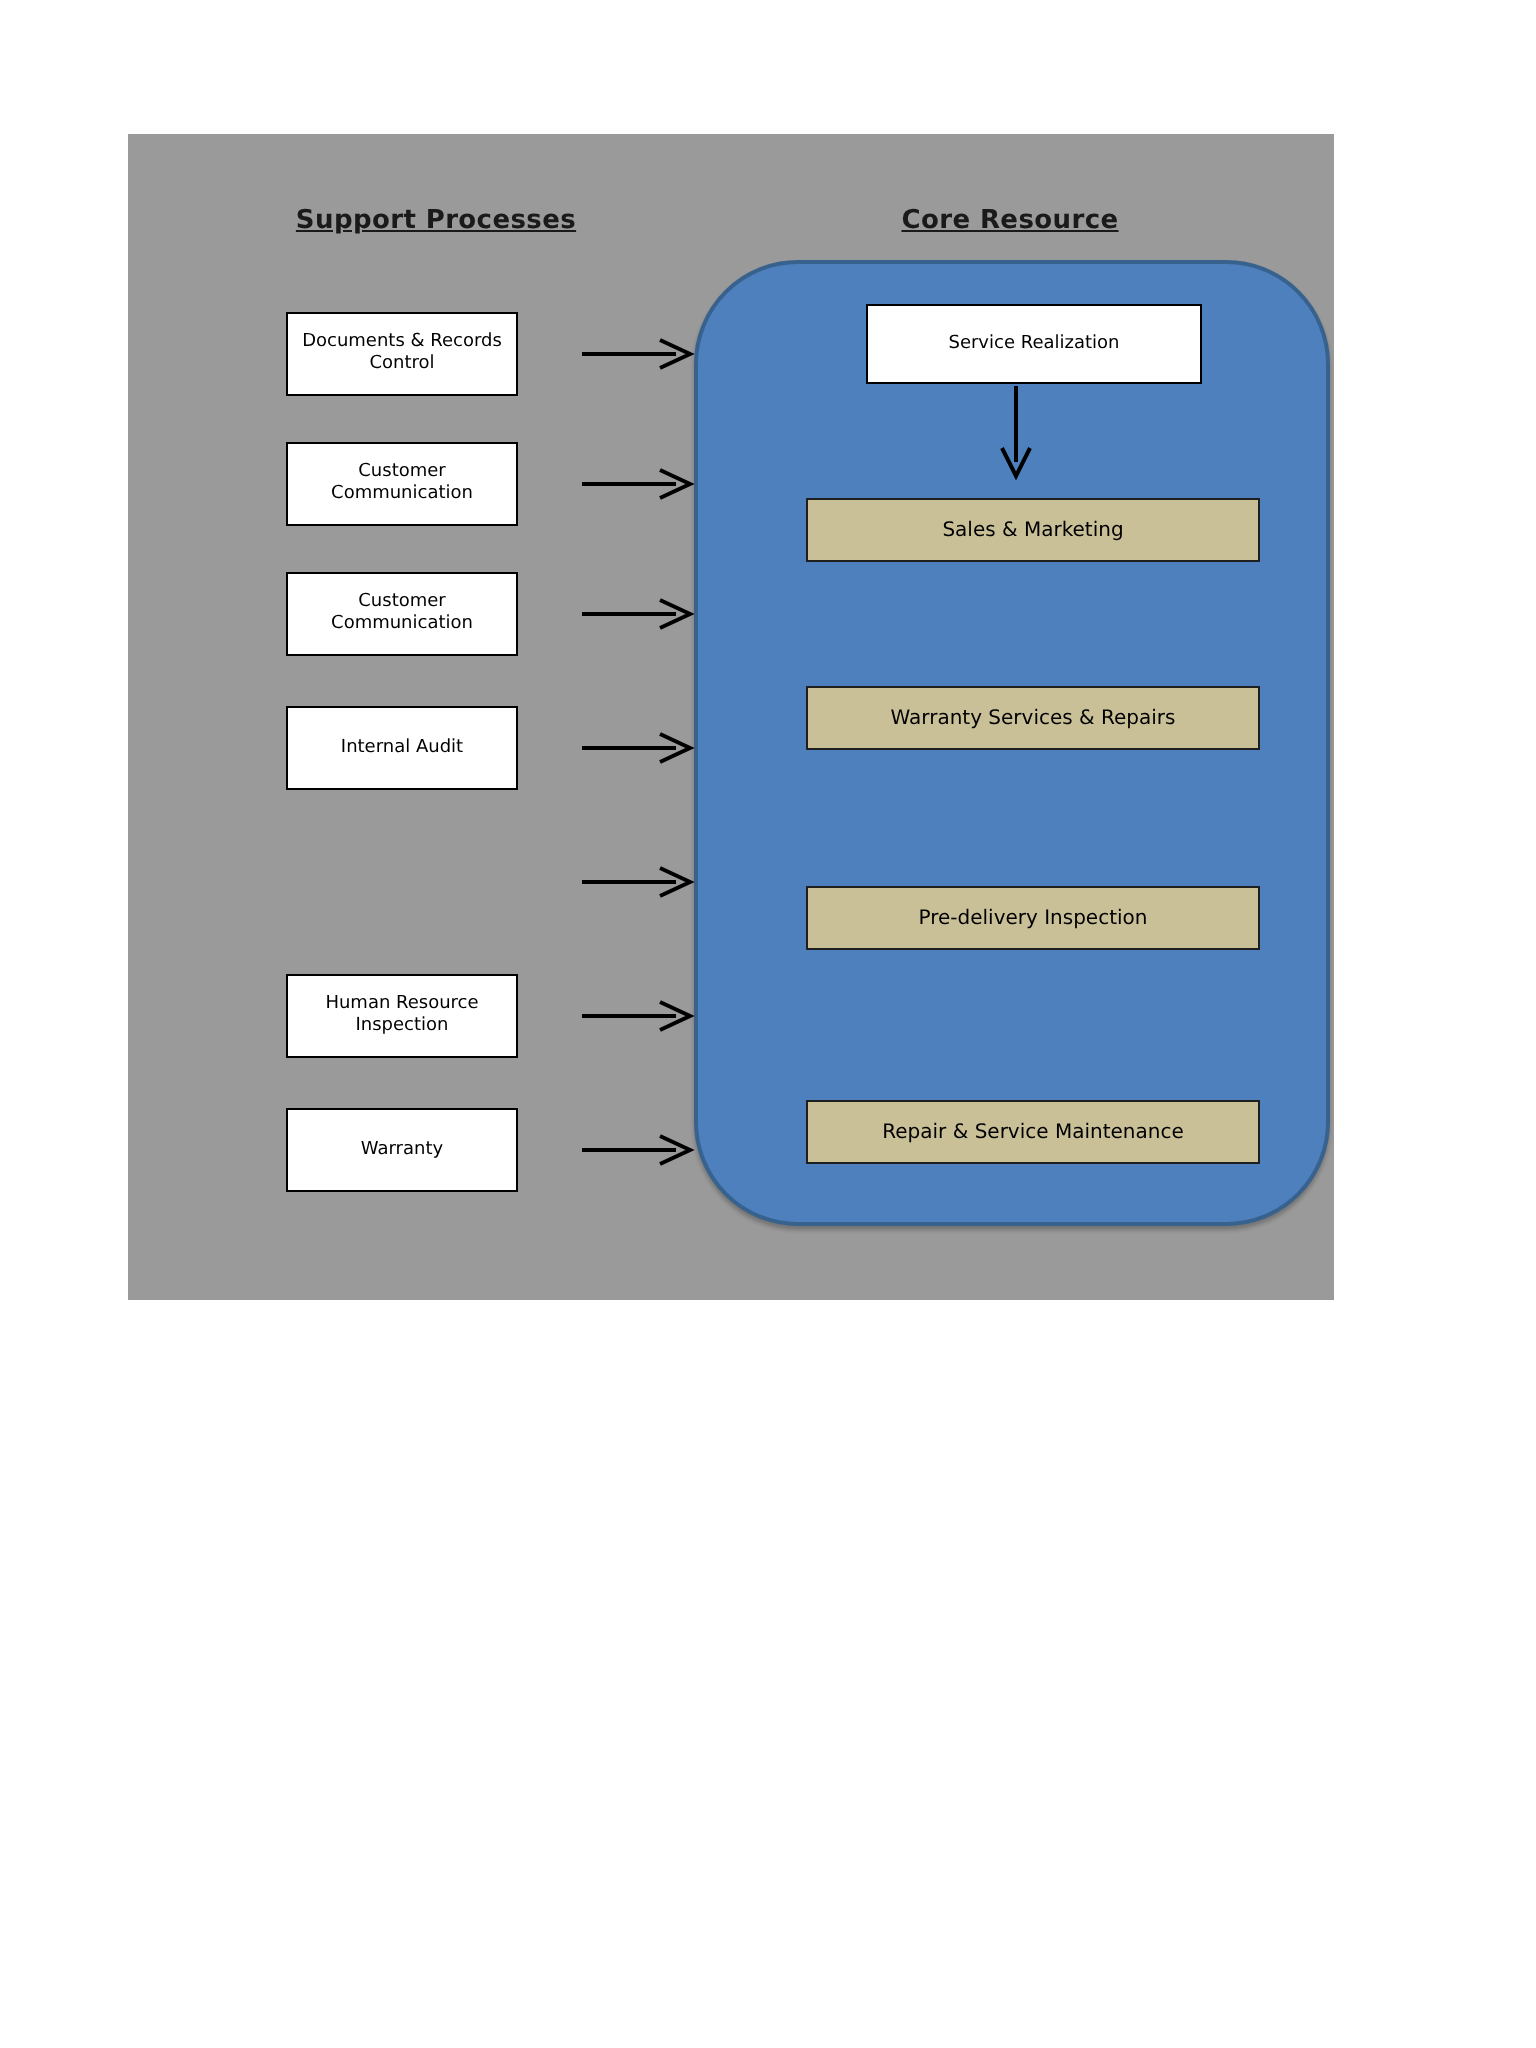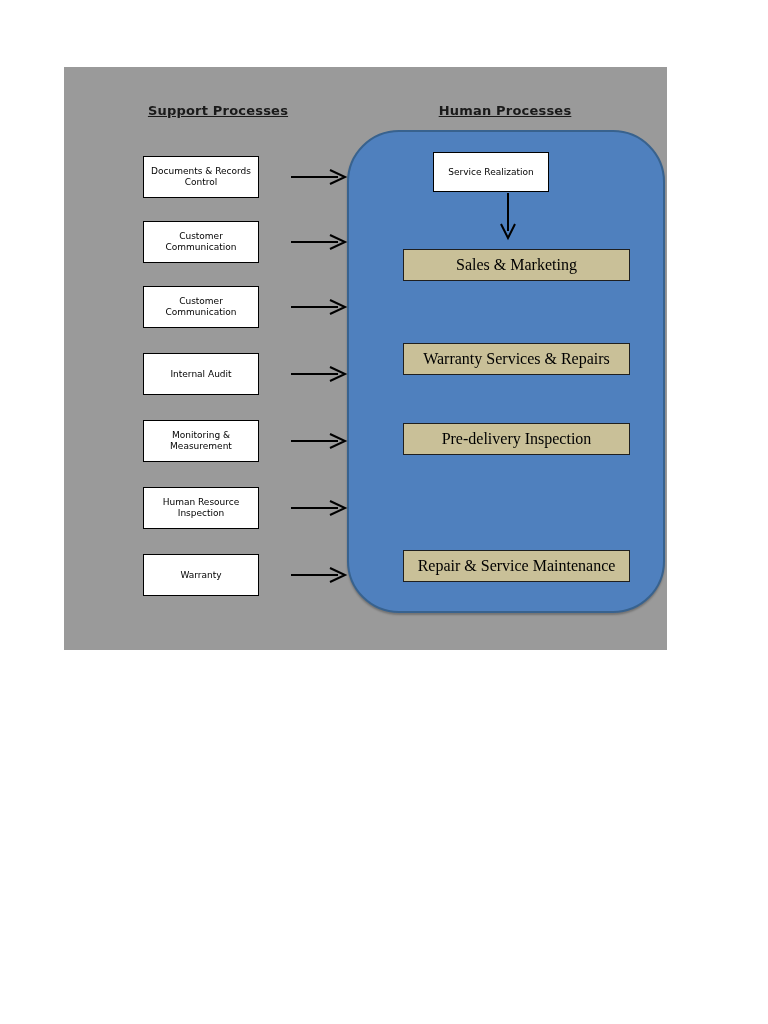--- a/index.html
+++ b/index.html
@@ -54,90 +54,87 @@
     border:1.5px solid var(--box-border);
     display:flex;align-items:center;justify-content:center;
     text-align:center;
   }
   .sbox .lbl{
     font-size:9px;line-height:11px;color:#000;
     white-space:pre-line;
   }
   .entry-box{
     position:absolute;
-    left:369px;top:85px;width:116px;height:40px;
+    left:369px;top:85px;width:168px;height:40px;
     background:var(--support-box-fill);
     border:1.5px solid var(--box-border);
     display:flex;align-items:center;justify-content:center;
     text-align:center;
   }
   .entry-box .lbl{font-size:9px;color:#000;}
   .cbox{
     position:absolute;
     left:339px;width:227px;height:32px;
     background:var(--core-box-fill);
     border:1.5px solid #1f1f1f;
     display:flex;align-items:center;justify-content:center;
     text-align:center;
   }
-  .cbox .lbl{font-size:16px;color:#000;white-space:nowrap;font-family:Liberation Serif, serif;}
+  .cbox .lbl{font-size:10px;color:#000;white-space:nowrap;}
   .arrows{
     position:absolute;inset:0;width:603px;height:583px;
     pointer-events:none;
   }
   .arrows line,.arrows path{
     stroke:var(--arrow);stroke-width:2;fill:none;
     stroke-linecap:butt;stroke-linejoin:miter;
   }
 </style>
 </head>
 <body>
 
 <div class="diagram">
 
   <div class="hdr hdr-support">Support Processes</div>
-  <div class="hdr hdr-core">Human Processes</div>
+  <div class="hdr hdr-core">Core Resource</div>
 
   <div class="core-panel"></div>
 
   <div class="sbox" style="top:89px">
     <span class="lbl">Documents &amp; Records
 Control</span>
   </div>
   <div class="sbox" style="top:154px">
     <span class="lbl">Customer Communication</span>
   </div>
   <div class="sbox" style="top:286px">
     <span class="lbl">Internal Audit</span>
   </div>
   <div class="sbox" style="top:219px">
     <span class="lbl">Customer Communication</span>
-  </div>
-  <div class="sbox" style="top:353px">
-    <span class="lbl">Monitoring &amp; Measurement</span>
   </div>
   <div class="sbox" style="top:420px">
     <span class="lbl">Human Resource
 Inspection</span>
   </div>
   <div class="sbox" style="top:487px">
     <span class="lbl">Warranty</span>
   </div>
 
   <div class="entry-box">
     <span class="lbl">Service Realization</span>
   </div>
 
   <div class="cbox" style="top:182px">
     <span class="lbl">Sales &amp; Marketing</span>
   </div>
   <div class="cbox" style="top:276px">
     <span class="lbl">Warranty Services &amp; Repairs</span>
   </div>
-  <div class="cbox" style="top:356px">
+  <div class="cbox" style="top:376px">
     <span class="lbl">Pre-delivery Inspection</span>
   </div>
   <div class="cbox" style="top:483px">
     <span class="lbl">Repair &amp; Service Maintenance</span>
   </div>
 
   <svg class="arrows" viewBox="0 0 603 583">
     <g>
       <line x1="227" y1="110" x2="274" y2="110"></line>
         <path d="M266,103 L281,110 L266,117"></path>

